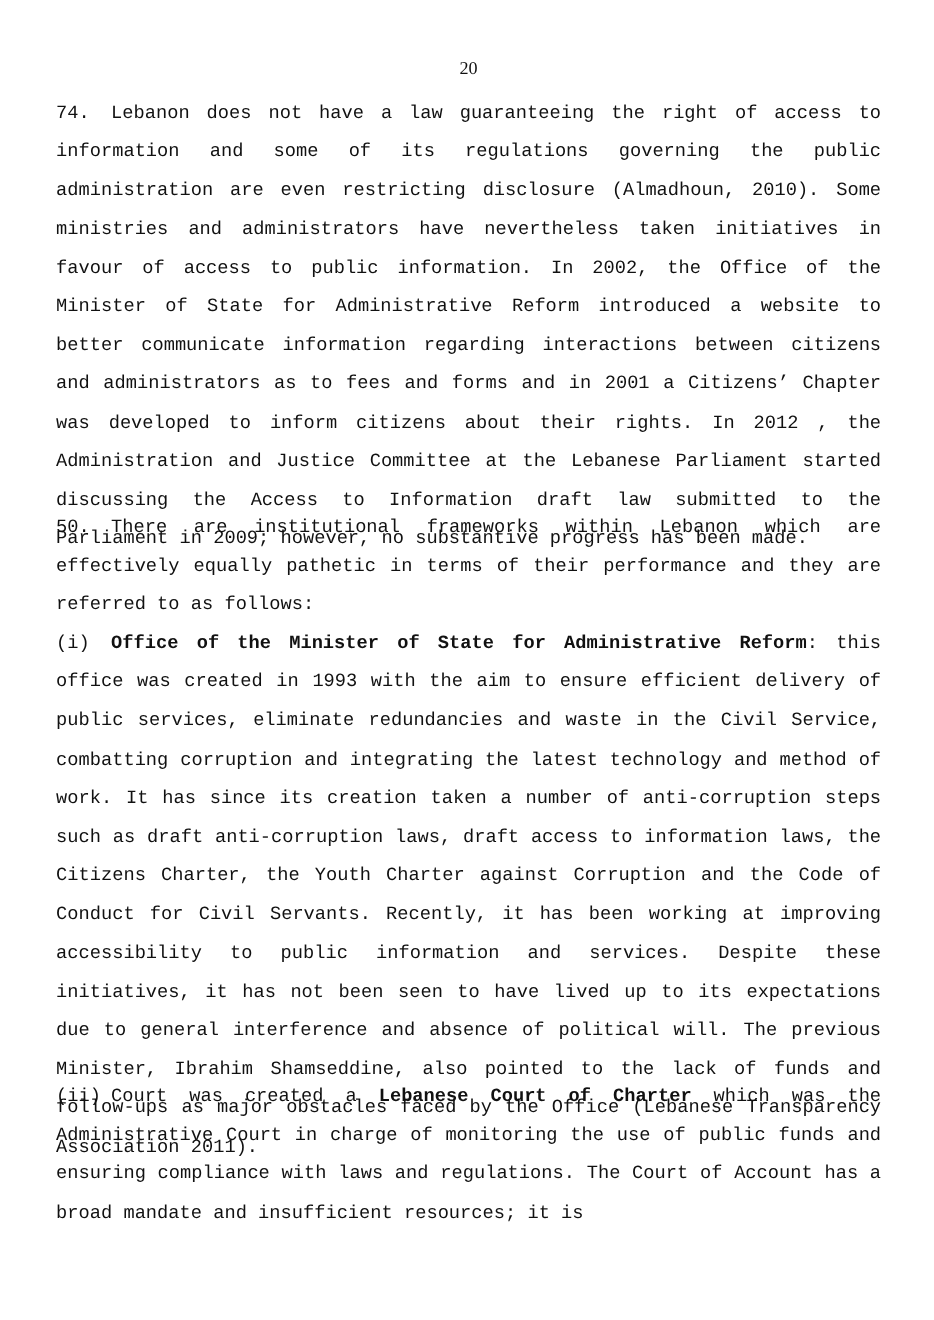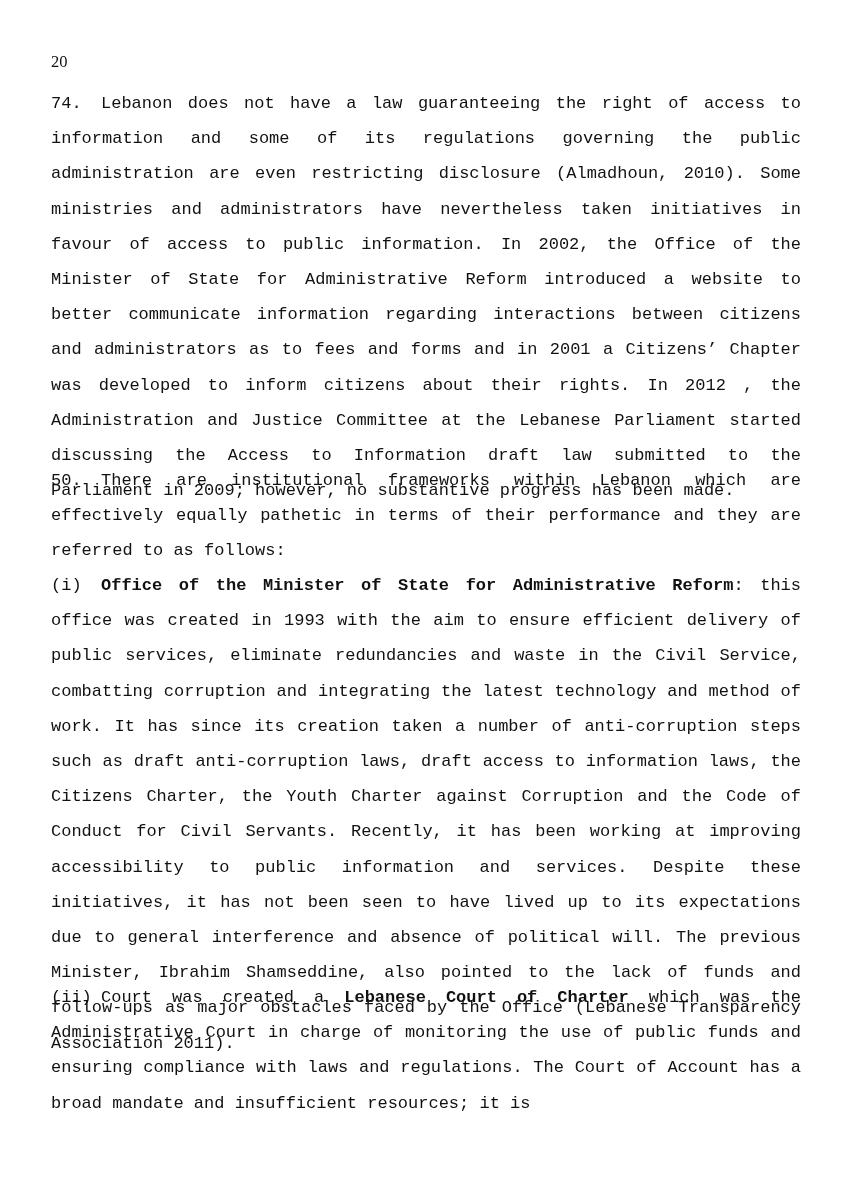--- a/index.html
+++ b/index.html
@@ -19,20 +19,21 @@
       position: absolute;
       left: 51px;
       top: 0;
       width: 750px;
     }
     .page-number {
       position: absolute;
       left: 0;
       width: 750px;
       top: 52px;
+      text-align: center;
       font-size: 16.5px;
       line-height: 20px;
     }
     .para {
       position: absolute;
       left: 0;
       width: 750px;
       font-size: 17px;
       line-height: 35.2px;
       text-align: justify;

